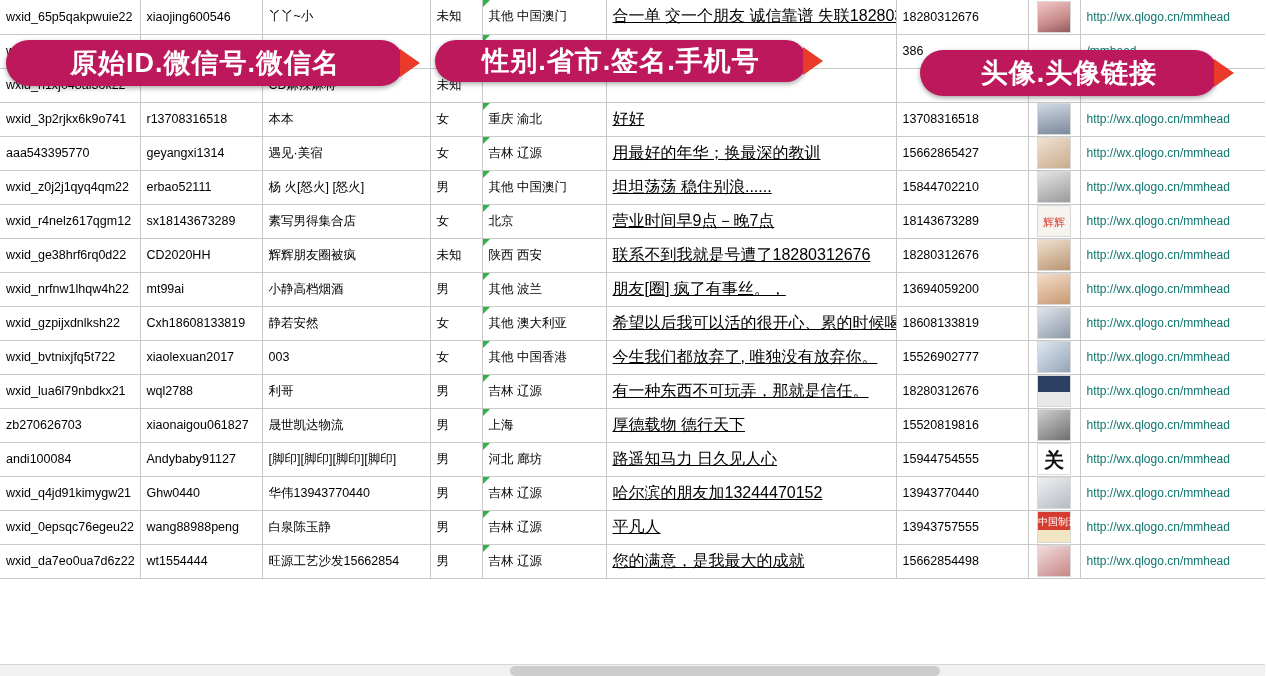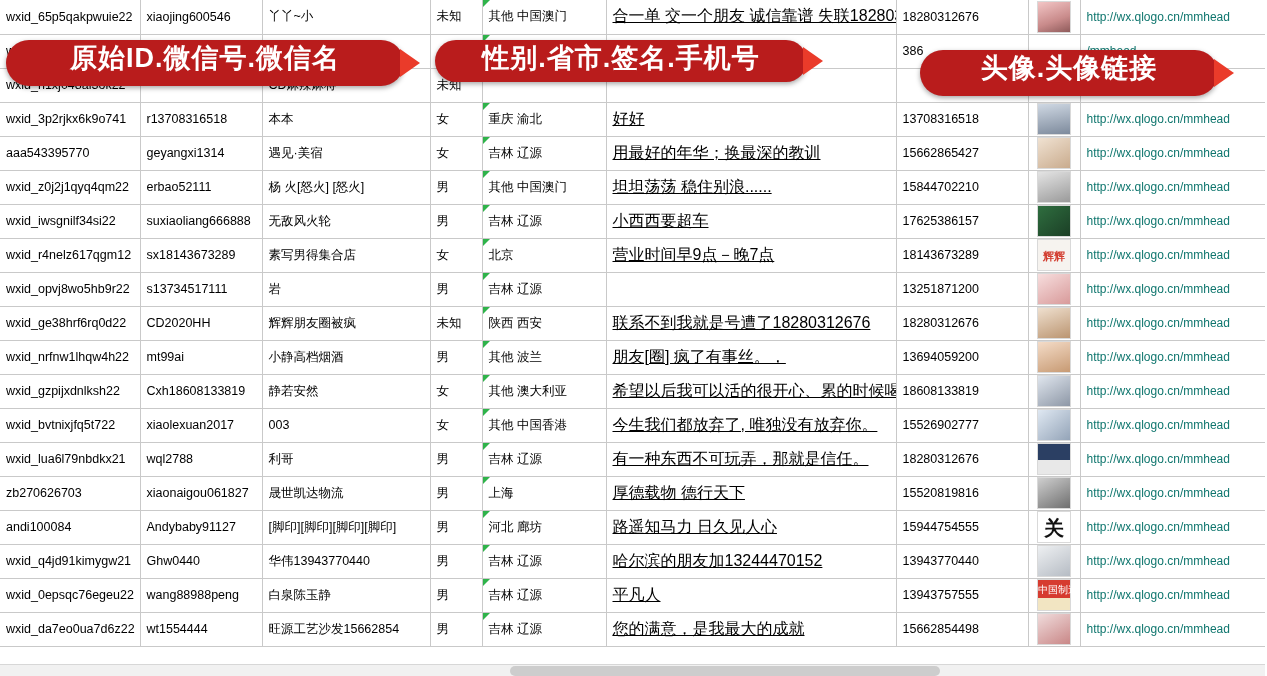--- a/index.html
+++ b/index.html
@@ -56,21 +56,21 @@
     margin: 0 auto;
     border: 1px solid #d9d9d9;
     display: block;
     background: #ddd;
   }
   .av-0 { background: linear-gradient(160deg,#f3c6c6,#c98b8b 60%,#8e5a5a); }
   .av-3 { background: linear-gradient(170deg,#cfd8e3,#7d8a9c); }
   .av-4 { background: linear-gradient(150deg,#f0e2d2,#c9ab8d); }
   .av-5 { background: linear-gradient(160deg,#e4e4e4,#9a9a9a); }
   .av-6 { background: linear-gradient(140deg,#2f6e3f,#1b3f26); }
-  .av-7 { background:#f6f3ef; color:#d23c2e; font-size:11px; font-weight:bold; text-align:center; line-height:32px; }
+  .av-7 { background:#f6f3ef; color:#d23c2e; font-size:11px; font-weight:normal; text-align:center; line-height:32px; }
   .av-8 { background: linear-gradient(150deg,#f7dede,#d89a9a); }
   .av-9 { background: linear-gradient(160deg,#efe0cf,#bb9571); }
   .av-10{ background: linear-gradient(160deg,#f4dcc8,#c79a73); }
   .av-11{ background: linear-gradient(150deg,#e0e6ee,#8d97a6); }
   .av-12{ background: linear-gradient(140deg,#dfe8f2,#94a4b8); }
   .av-13{ background: linear-gradient(180deg,#2b3f63 0 55%,#e8e8e8 55% 100%); }
   .av-14{ background: linear-gradient(150deg,#cfcfcf,#6f6f6f); }
   .av-15{ background:#fff; color:#111; font-size:20px; font-weight:bold; text-align:center; line-height:32px; }
   .av-16{ background: linear-gradient(150deg,#eef0f2,#b6bcc4); }
   .av-17{ background: linear-gradient(180deg,#d63b2f 0 60%,#f2e5c2 60% 100%); font-size:10px; color:#fff; text-align:center; line-height:20px; }
@@ -84,22 +84,23 @@
     left: 0; top: 0;
     border-style: solid;
     border-width: 7px 7px 0 0;
     border-color: #2fb34a transparent transparent transparent;
   }
 
   
   .banner {
     position: absolute;
     display: flex;
+    align-items: center;
     justify-content: center;
-    background: #b91c1c;
+    background: #be185d;
     color: #fff;
     font-weight: bold;
     letter-spacing: 1px;
     border-radius: 26px;
     box-shadow: 0 2px 5px rgba(0,0,0,0.35);
     white-space: nowrap;
   }
   .banner::after {
     content: "";
     position: absolute;
@@ -222,55 +223,29 @@
           <td class="cell-sex">男</td>
           <td class="cell-region flag-wrap">其他 中国澳门</td>
           <td class="cell-sign">坦坦荡荡 稳住别浪......</td>
           <td class="cell-phone">15844702210</td>
           <td>
             <div class="avatar av-5"></div>
           </td>
           <td class="cell-link">http://wx.qlogo.cn/mmhead</td>
         </tr>
         <tr>
-          <td class="cell-wxid">wxid_iwsgnilf34si22</td>
-          <td class="cell-account">suxiaoliang666888</td>
-          <td class="cell-name">无敌风火轮</td>
-          <td class="cell-sex">男</td>
-          <td class="cell-region flag-wrap">吉林 辽源</td>
-          <td class="cell-sign">小西西要超车</td>
-          <td class="cell-phone">17625386157</td>
-          <td>
-            <div class="avatar av-6"></div>
-          </td>
-          <td class="cell-link">http://wx.qlogo.cn/mmhead</td>
-        </tr>
-        <tr>
           <td class="cell-wxid">wxid_r4nelz617qgm12</td>
           <td class="cell-account">sx18143673289</td>
           <td class="cell-name">素写男得集合店</td>
           <td class="cell-sex">女</td>
           <td class="cell-region flag-wrap">北京</td>
           <td class="cell-sign">营业时间早9点－晚7点</td>
           <td class="cell-phone">18143673289</td>
           <td>
             <div class="avatar av-7">辉辉</div>
-          </td>
-          <td class="cell-link">http://wx.qlogo.cn/mmhead</td>
-        </tr>
-        <tr>
-          <td class="cell-wxid">wxid_opvj8wo5hb9r22</td>
-          <td class="cell-account">s13734517111</td>
-          <td class="cell-name">岩</td>
-          <td class="cell-sex">男</td>
-          <td class="cell-region flag-wrap">吉林 辽源</td>
-          <td class="cell-sign"></td>
-          <td class="cell-phone">13251871200</td>
-          <td>
-            <div class="avatar av-8"></div>
           </td>
           <td class="cell-link">http://wx.qlogo.cn/mmhead</td>
         </tr>
         <tr>
           <td class="cell-wxid">wxid_ge38hrf6rq0d22</td>
           <td class="cell-account">CD2020HH</td>
           <td class="cell-name">辉辉朋友圈被疯</td>
           <td class="cell-sex">未知</td>
           <td class="cell-region flag-wrap">陕西 西安</td>
           <td class="cell-sign">联系不到我就是号遭了18280312676</td>

